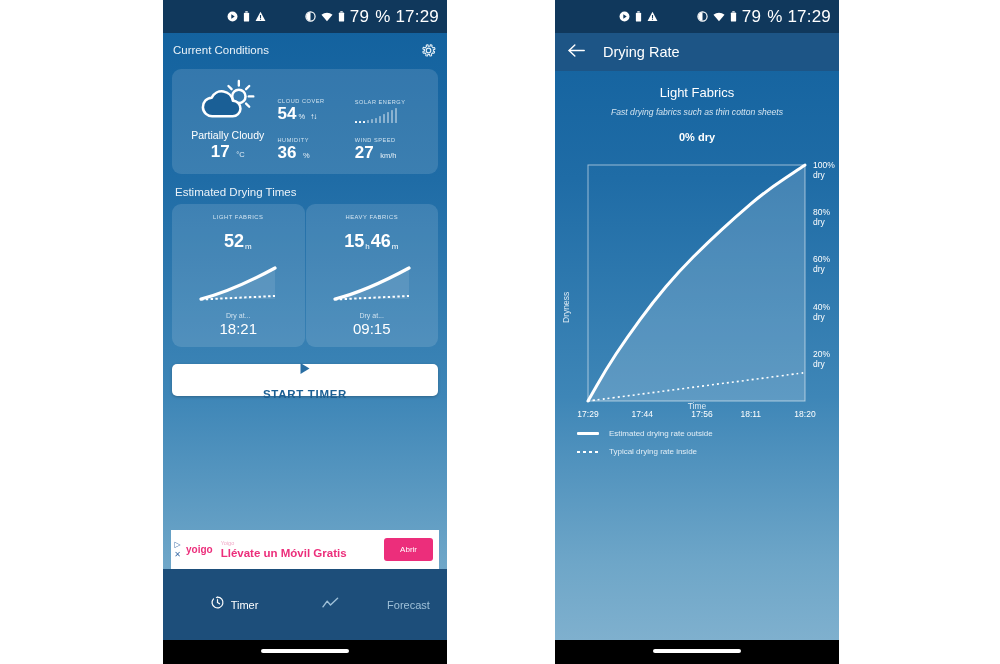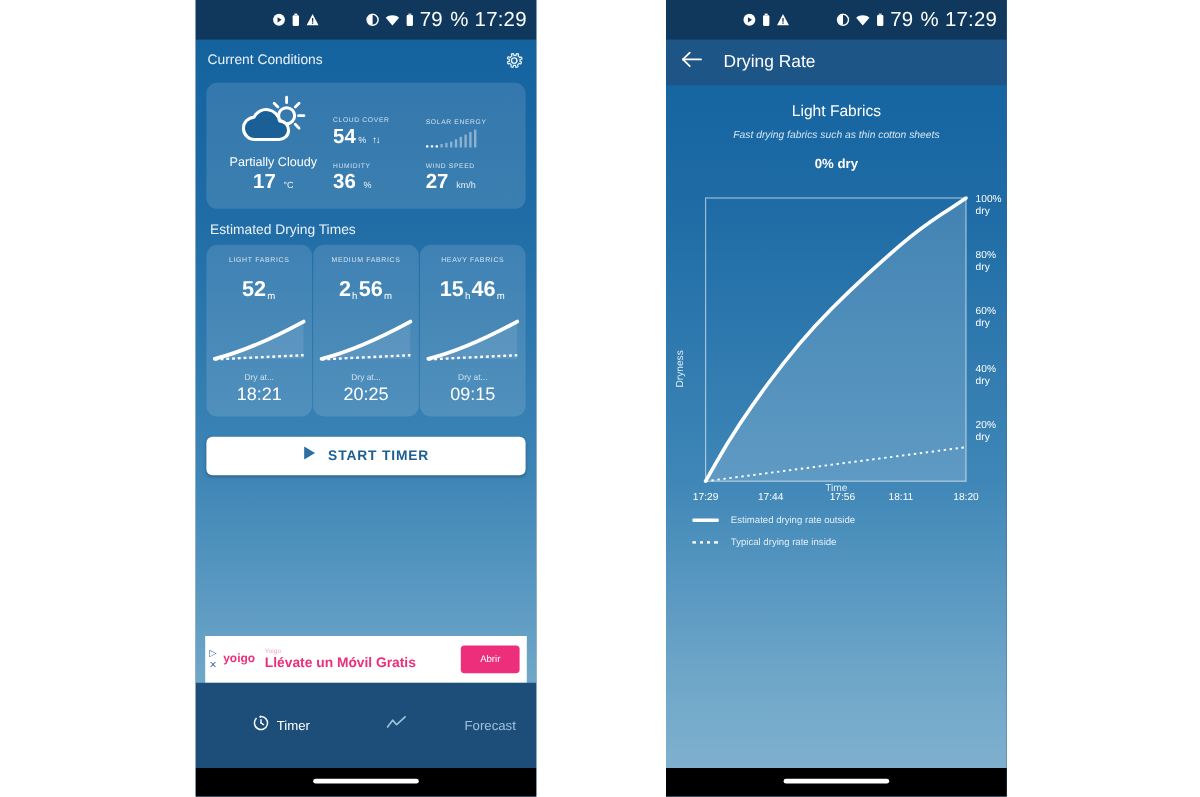--- a/index.html
+++ b/index.html
@@ -109,20 +109,21 @@
   .mini-chart { margin: 10px auto 0 auto; width: 78px; height: 40px; display: block; }
   .dry-at { color: #cfe2ef; font-size: 7px; margin-top: 10px; }
   .dry-time { color: #ffffff; font-size: 15px; margin-top: 1px; }
 
   .start-btn {
     margin: 17px 9px 0 9px; height: 32px;
     background: #ffffff; border-radius: 5px;
     display: flex; align-items: center; justify-content: center; gap: 9px;
     box-shadow: 0 1px 3px rgba(0,0,0,.25);
     cursor: pointer;
+    flex-direction: column;
   }
   .start-btn-label { color: #1b5f93; font-size: 11.5px; font-weight: 700; letter-spacing: .7px; }
 
   
   .ad-banner {
     position: absolute; left: 8px; bottom: 71px; width: 268px; height: 39px;
     background: #ffffff; display: flex; align-items: center;
   }
   .ad-marks {
     width: 13px; height: 100%; display: flex; flex-direction: column;
@@ -323,31 +324,20 @@
             <div class="fabric-time">52<sub>m</sub></div>
             <svg class="mini-chart" viewBox="0 0 78 40">
               <path d="M2 37 C26 30 52 18 76 6 L76 37 Z" fill="rgba(255,255,255,0.10)"></path>
               <path d="M2 37 C26 31 52 19 76 6" fill="none" stroke="#ffffff" stroke-width="3.2" stroke-linecap="round"></path>
               <path d="M2 37.5 L76 34" fill="none" stroke="#ffffff" stroke-width="2" stroke-dasharray="2.4 2.4"></path>
             </svg>
             <div class="dry-at">Dry at...</div>
             <div class="dry-time">18:21</div>
           </div>
           <div class="fabric-card">
-            <div class="fabric-label">MEDIUM FABRICS</div>
-            <div class="fabric-time">2<sub>h</sub>56<sub>m</sub></div>
-            <svg class="mini-chart" viewBox="0 0 78 40">
-              <path d="M2 37 C26 30 52 18 76 6 L76 37 Z" fill="rgba(255,255,255,0.10)"></path>
-              <path d="M2 37 C26 31 52 19 76 6" fill="none" stroke="#ffffff" stroke-width="3.2" stroke-linecap="round"></path>
-              <path d="M2 37.5 L76 34" fill="none" stroke="#ffffff" stroke-width="2" stroke-dasharray="2.4 2.4"></path>
-            </svg>
-            <div class="dry-at">Dry at...</div>
-            <div class="dry-time">20:25</div>
-          </div>
-          <div class="fabric-card">
             <div class="fabric-label">HEAVY FABRICS</div>
             <div class="fabric-time">15<sub>h</sub>46<sub>m</sub></div>
             <svg class="mini-chart" viewBox="0 0 78 40">
               <path d="M2 37 C26 30 52 18 76 6 L76 37 Z" fill="rgba(255,255,255,0.10)"></path>
               <path d="M2 37 C26 31 52 19 76 6" fill="none" stroke="#ffffff" stroke-width="3.2" stroke-linecap="round"></path>
               <path d="M2 37.5 L76 34" fill="none" stroke="#ffffff" stroke-width="2" stroke-dasharray="2.4 2.4"></path>
             </svg>
             <div class="dry-at">Dry at...</div>
             <div class="dry-time">09:15</div>
           </div>

